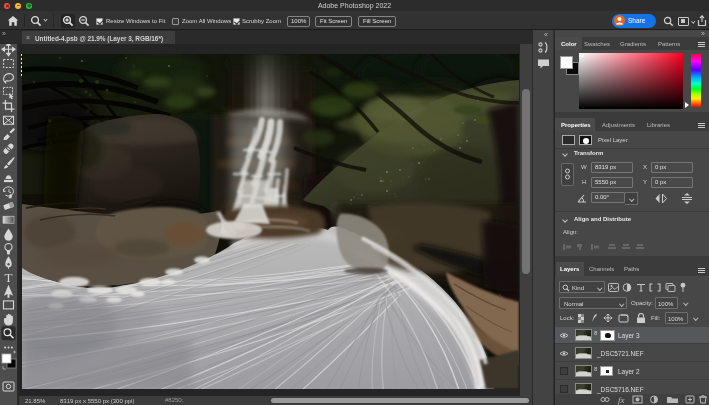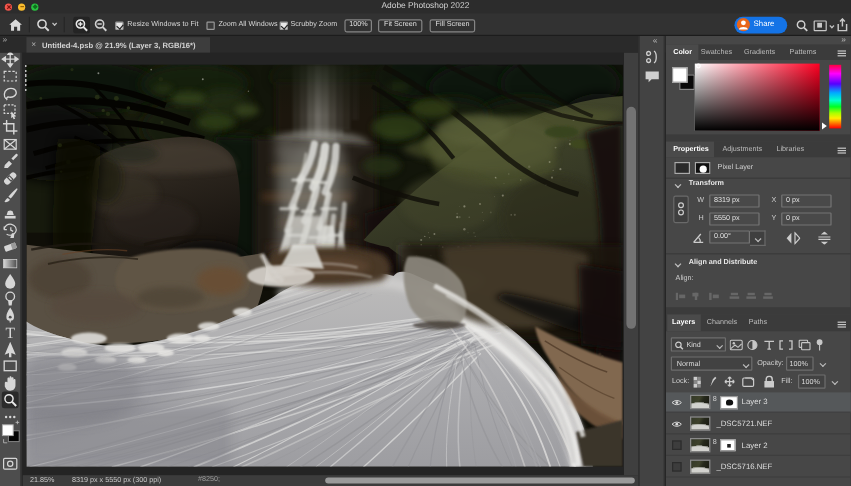--- a/index.html
+++ b/index.html
@@ -930,14 +930,31 @@
         <div class="abs" style="left:4.5px;top:3px;width:3px;height:3px;background:#222;"></div>
       </div>
       <div class="lname">Layer 2</div>
     </div>
     <div class="lrow" style="top:351px;">
       <div class="abs" style="left:5px;top:4px;width:8px;height:8px;background:#3d3d3d;border:1px solid #2c2c2c;"></div>
       <div class="thumb"></div>
       <div class="abs" style="left:42px;top:5px;color:#dedede;font-size:6.5px;">_DSC5716.NEF</div>
     </div>
 
+    <div class="abs" style="left:0;top:364px;width:154px;height:11px;background:#404040;">
+      <svg width="154" height="11" viewBox="0 0 154 11">
+        <g stroke="#b8b8b8" fill="none" stroke-width="1">
+          <circle cx="48" cy="5.5" r="2"></circle>
+            <circle cx="52" cy="5.5" r="2"></circle>
+          <text x="63" y="9" fill="#b8b8b8" stroke="none" font-size="9" font-style="italic" font-family="Liberation Serif">fx</text>
+          <rect x="78" y="2" width="9" height="7"></rect>
+            <circle cx="82.5" cy="5.5" r="2" fill="#b8b8b8" stroke="none"></circle>
+          <circle cx="99" cy="5.5" r="3.5"></circle>
+            <path d="M99 2 A3.5 3.5 0 0 1 99 9 Z" fill="#b8b8b8" stroke="none"></path>
+          <path d="M112 3 L116 3 L117.5 4.5 L123 4.5 L123 9 L112 9 Z" fill="#b8b8b8" stroke="none"></path>
+          <rect x="131" y="2" width="8" height="7" rx="1"></rect>
+            <path d="M135 3.5 L135 7.5 M133 5.5 L137 5.5"></path>
+          <path d="M145 3 L151 3 L150.3 9 L145.7 9 Z M144 3 L152 3 M146.5 3 L146.8 1.8 L149.2 1.8 L149.5 3"></path>
+        </g>
+      </svg>
+    </div>
   </div>
 </div>
 
 </body></html>

